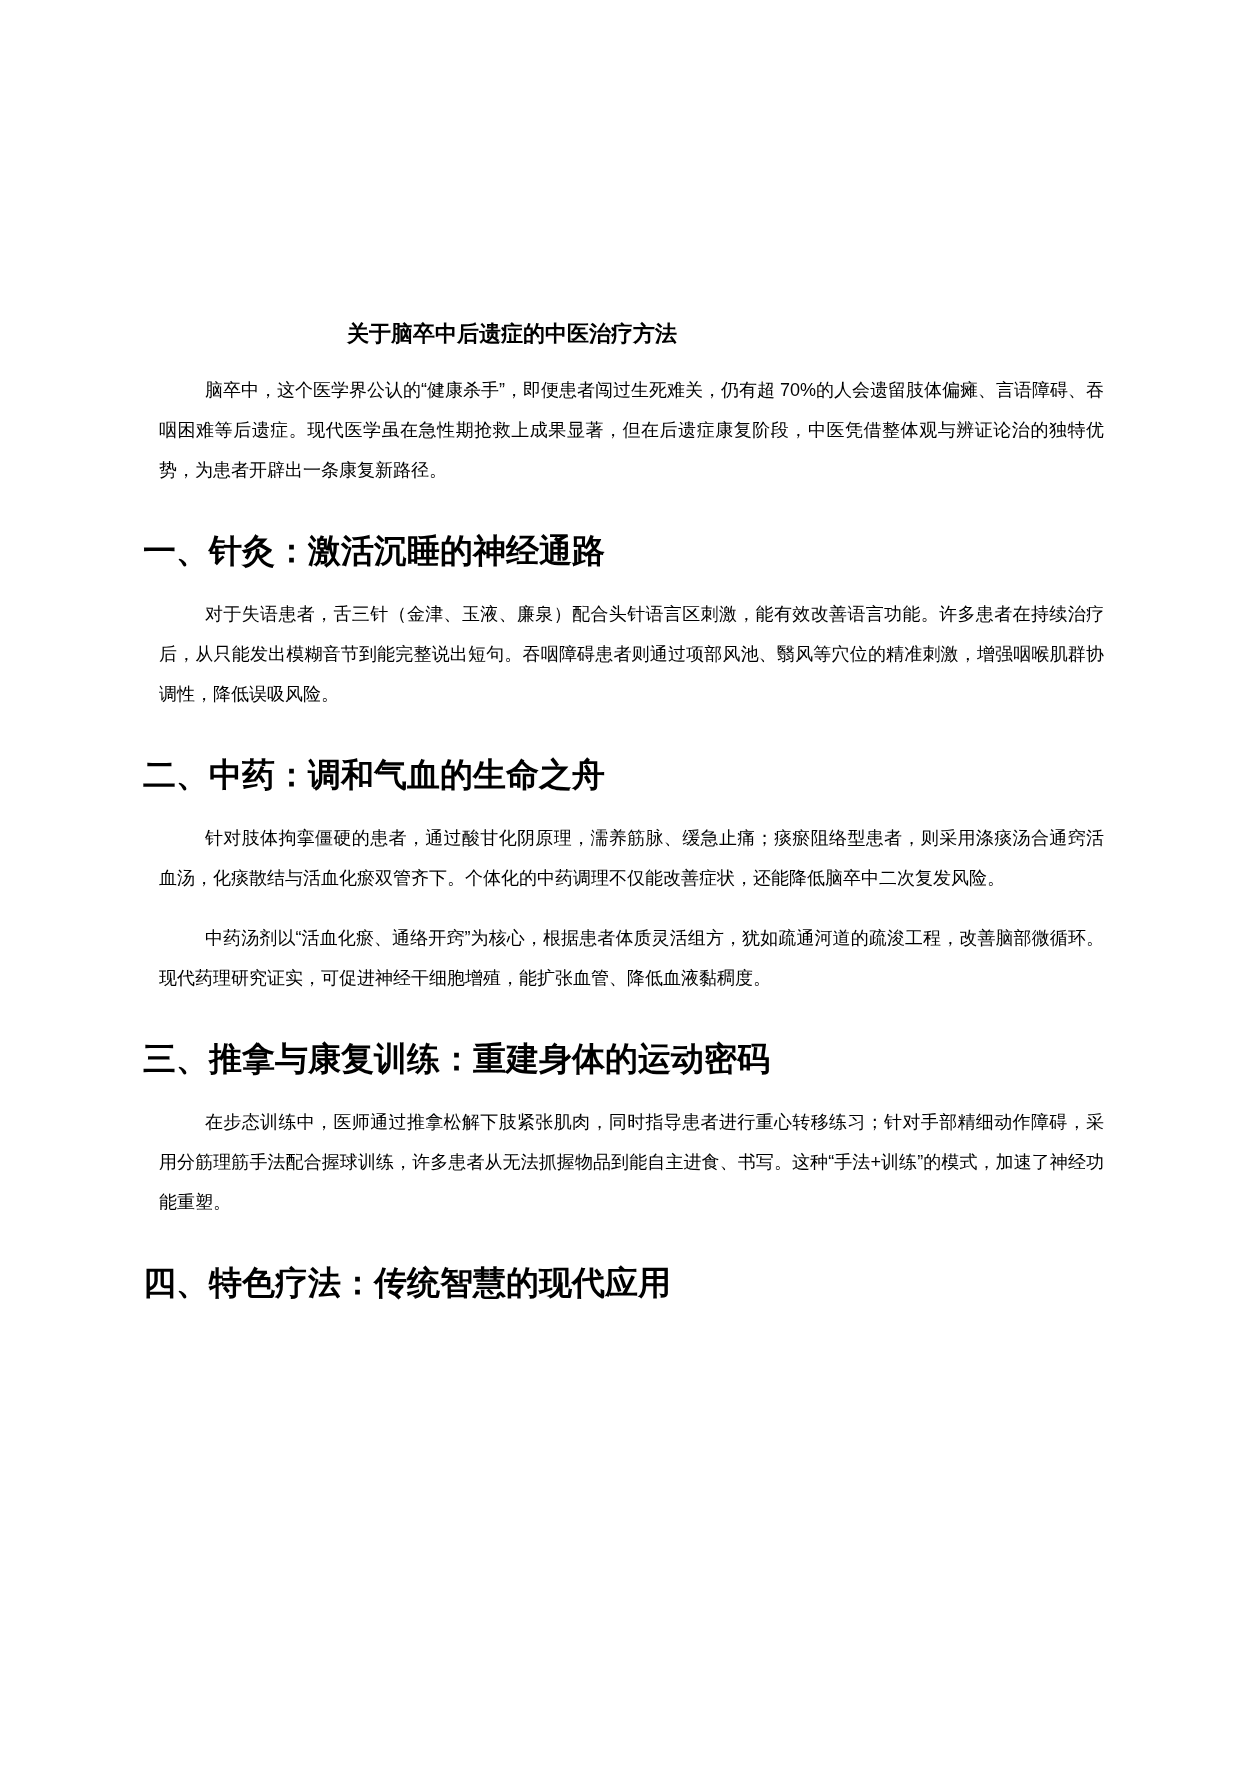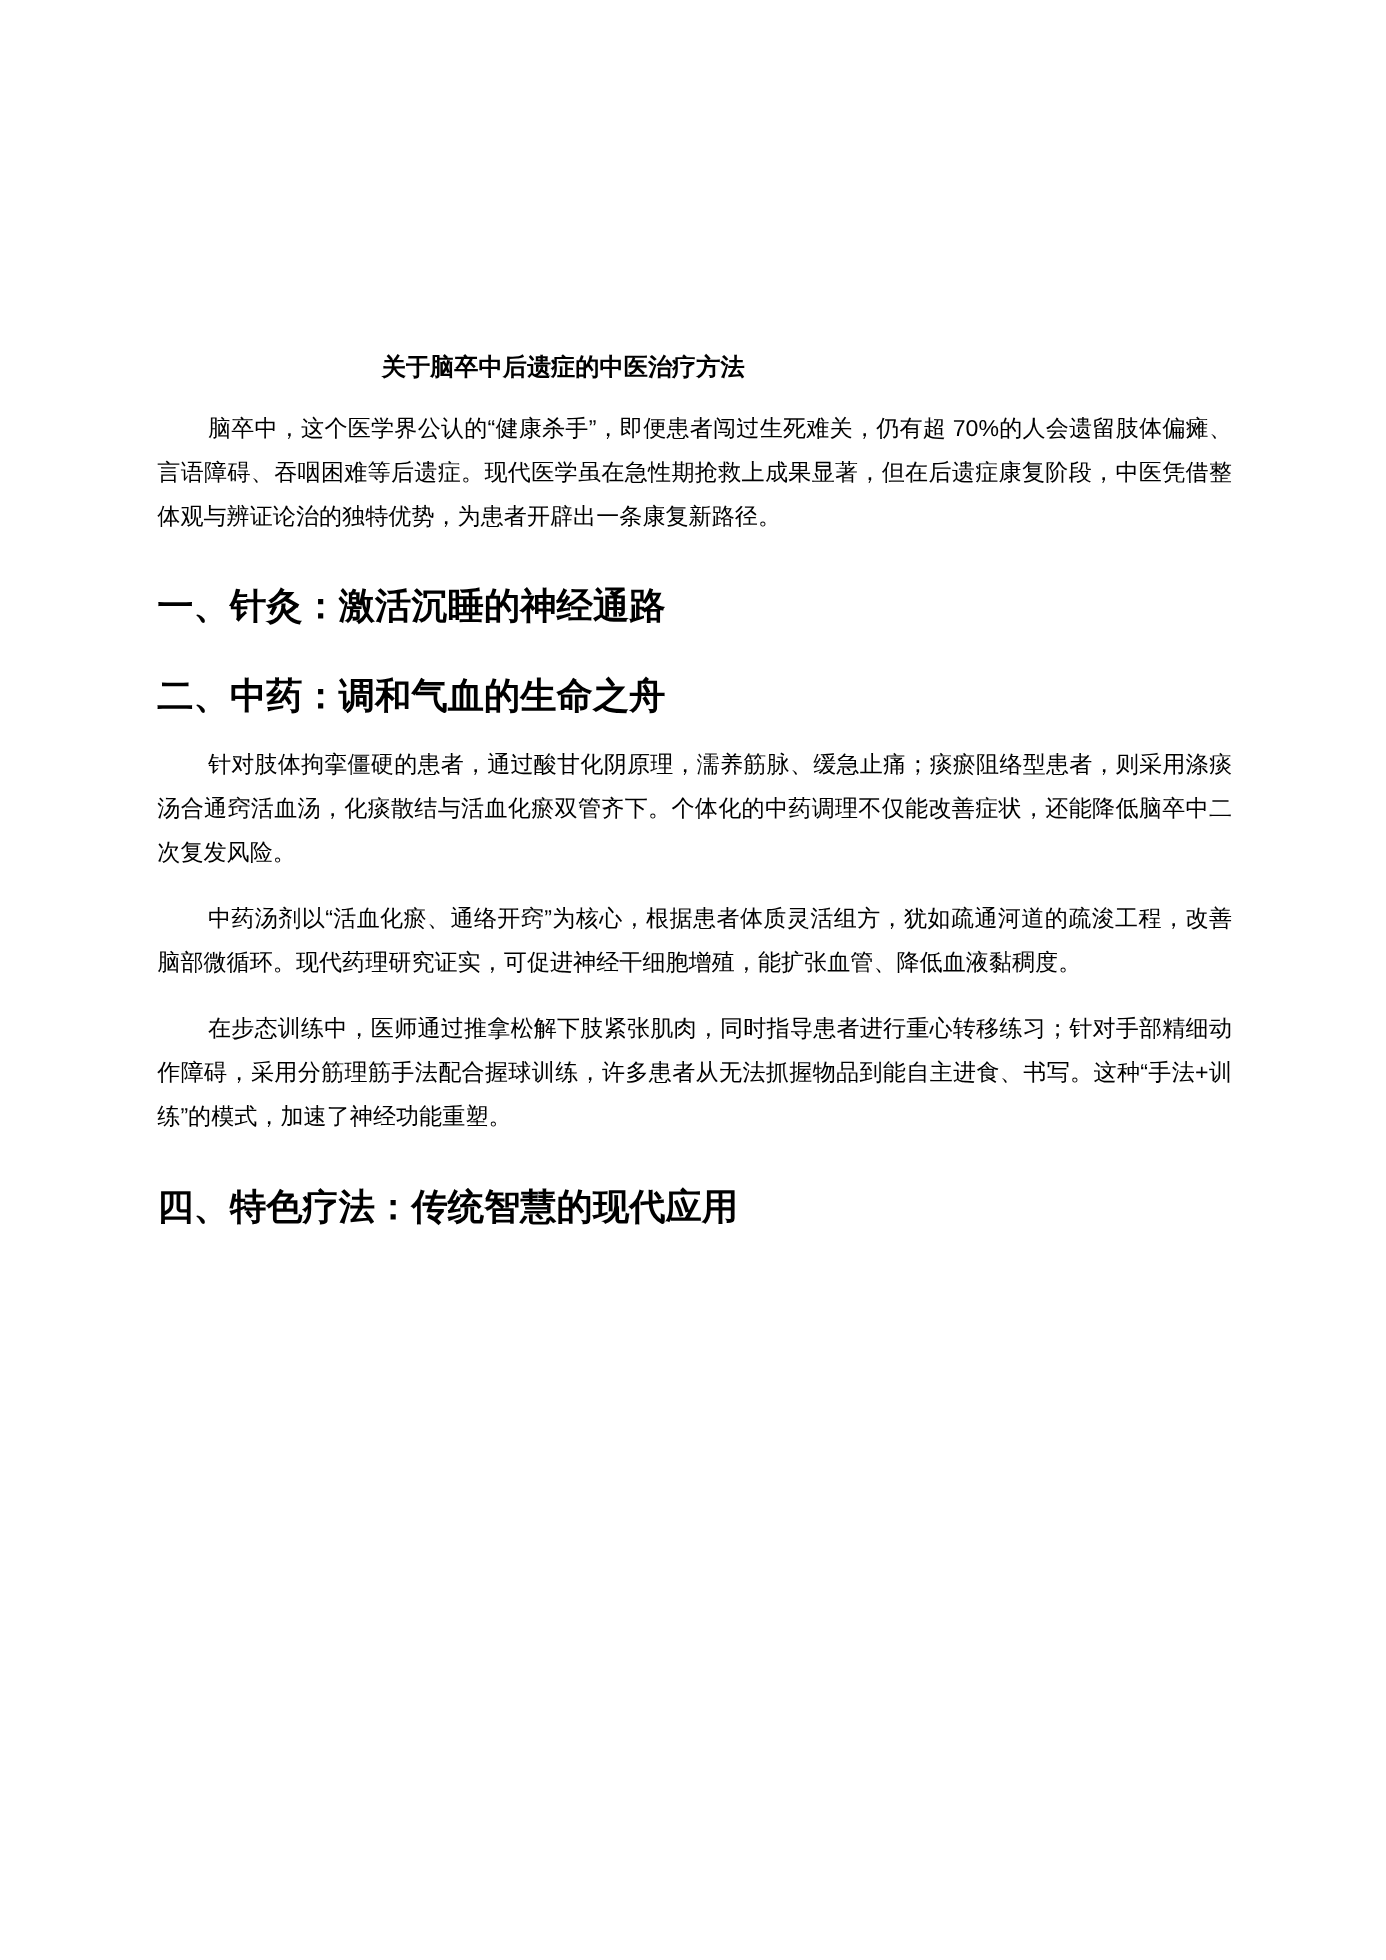--- a/index.html
+++ b/index.html
@@ -19,23 +19,23 @@
     overflow: hidden;
   }
   .doc-title {
     font-size: 22px;
     font-weight: 700;
     line-height: 32px;
     margin: 0 0 0 204px;
     padding: 0;
   }
   .body-para {
-    font-size: 21px;
+    font-size: 18px;
     line-height: 40px;
-    margin: 20px 0;
+    margin: 20px 16px;
     text-indent: 46px;
     text-align: justify;
     text-justify: inter-ideograph;
   }
   .section-heading {
     font-size: 33px;
     font-weight: 700;
     line-height: 42px;
     margin: 40px 0 22px 0;
     padding: 0;
@@ -46,26 +46,28 @@
 
 <div class="page">
 
   <h1 class="doc-title">关于脑卒中后遗症的中医治疗方法</h1>
 
   <p class="body-para">脑卒中，这个医学界公认的“健康杀手”，即便患者闯过生死难关，仍有超 70%的人会遗留肢体偏瘫、言语障碍、吞咽困难等后遗症。现代医学虽在急性期抢救上成果显著，但在后遗症康复阶段，中医凭借整体观与辨证论治的独特优势，为患者开辟出一条康复新路径。</p>
 
   <h2 class="section-heading">一、针灸：激活沉睡的神经通路</h2>
 
 
+  <p class="body-para">对于失语患者，舌三针（金津、玉液、廉泉）配合头针语言区刺激，能有效改善语言功能。许多患者在持续治疗后，从只能发出模糊音节到能完整说出短句。吞咽障碍患者则通过项部风池、翳风等穴位的精准刺激，增强咽喉肌群协调性，降低误吸风险。</p>
 
   <h2 class="section-heading">二、中药：调和气血的生命之舟</h2>
 
   <p class="body-para">针对肢体拘挛僵硬的患者，通过酸甘化阴原理，濡养筋脉、缓急止痛；痰瘀阻络型患者，则采用涤痰汤合通窍活血汤，化痰散结与活血化瘀双管齐下。个体化的中药调理不仅能改善症状，还能降低脑卒中二次复发风险。</p>
 
   <p class="body-para">中药汤剂以“活血化瘀、通络开窍”为核心，根据患者体质灵活组方，犹如疏通河道的疏浚工程，改善脑部微循环。现代药理研究证实，可促进神经干细胞增殖，能扩张血管、降低血液黏稠度。</p>
 
+  <h2 class="section-heading">三、推拿与康复训练：重建身体的运动密码</h2>
 
 
   <p class="body-para">在步态训练中，医师通过推拿松解下肢紧张肌肉，同时指导患者进行重心转移练习；针对手部精细动作障碍，采用分筋理筋手法配合握球训练，许多患者从无法抓握物品到能自主进食、书写。这种“手法+训练”的模式，加速了神经功能重塑。</p>
 
   <h2 class="section-heading">四、特色疗法：传统智慧的现代应用</h2>
 
 </div>
 
 </body></html>

